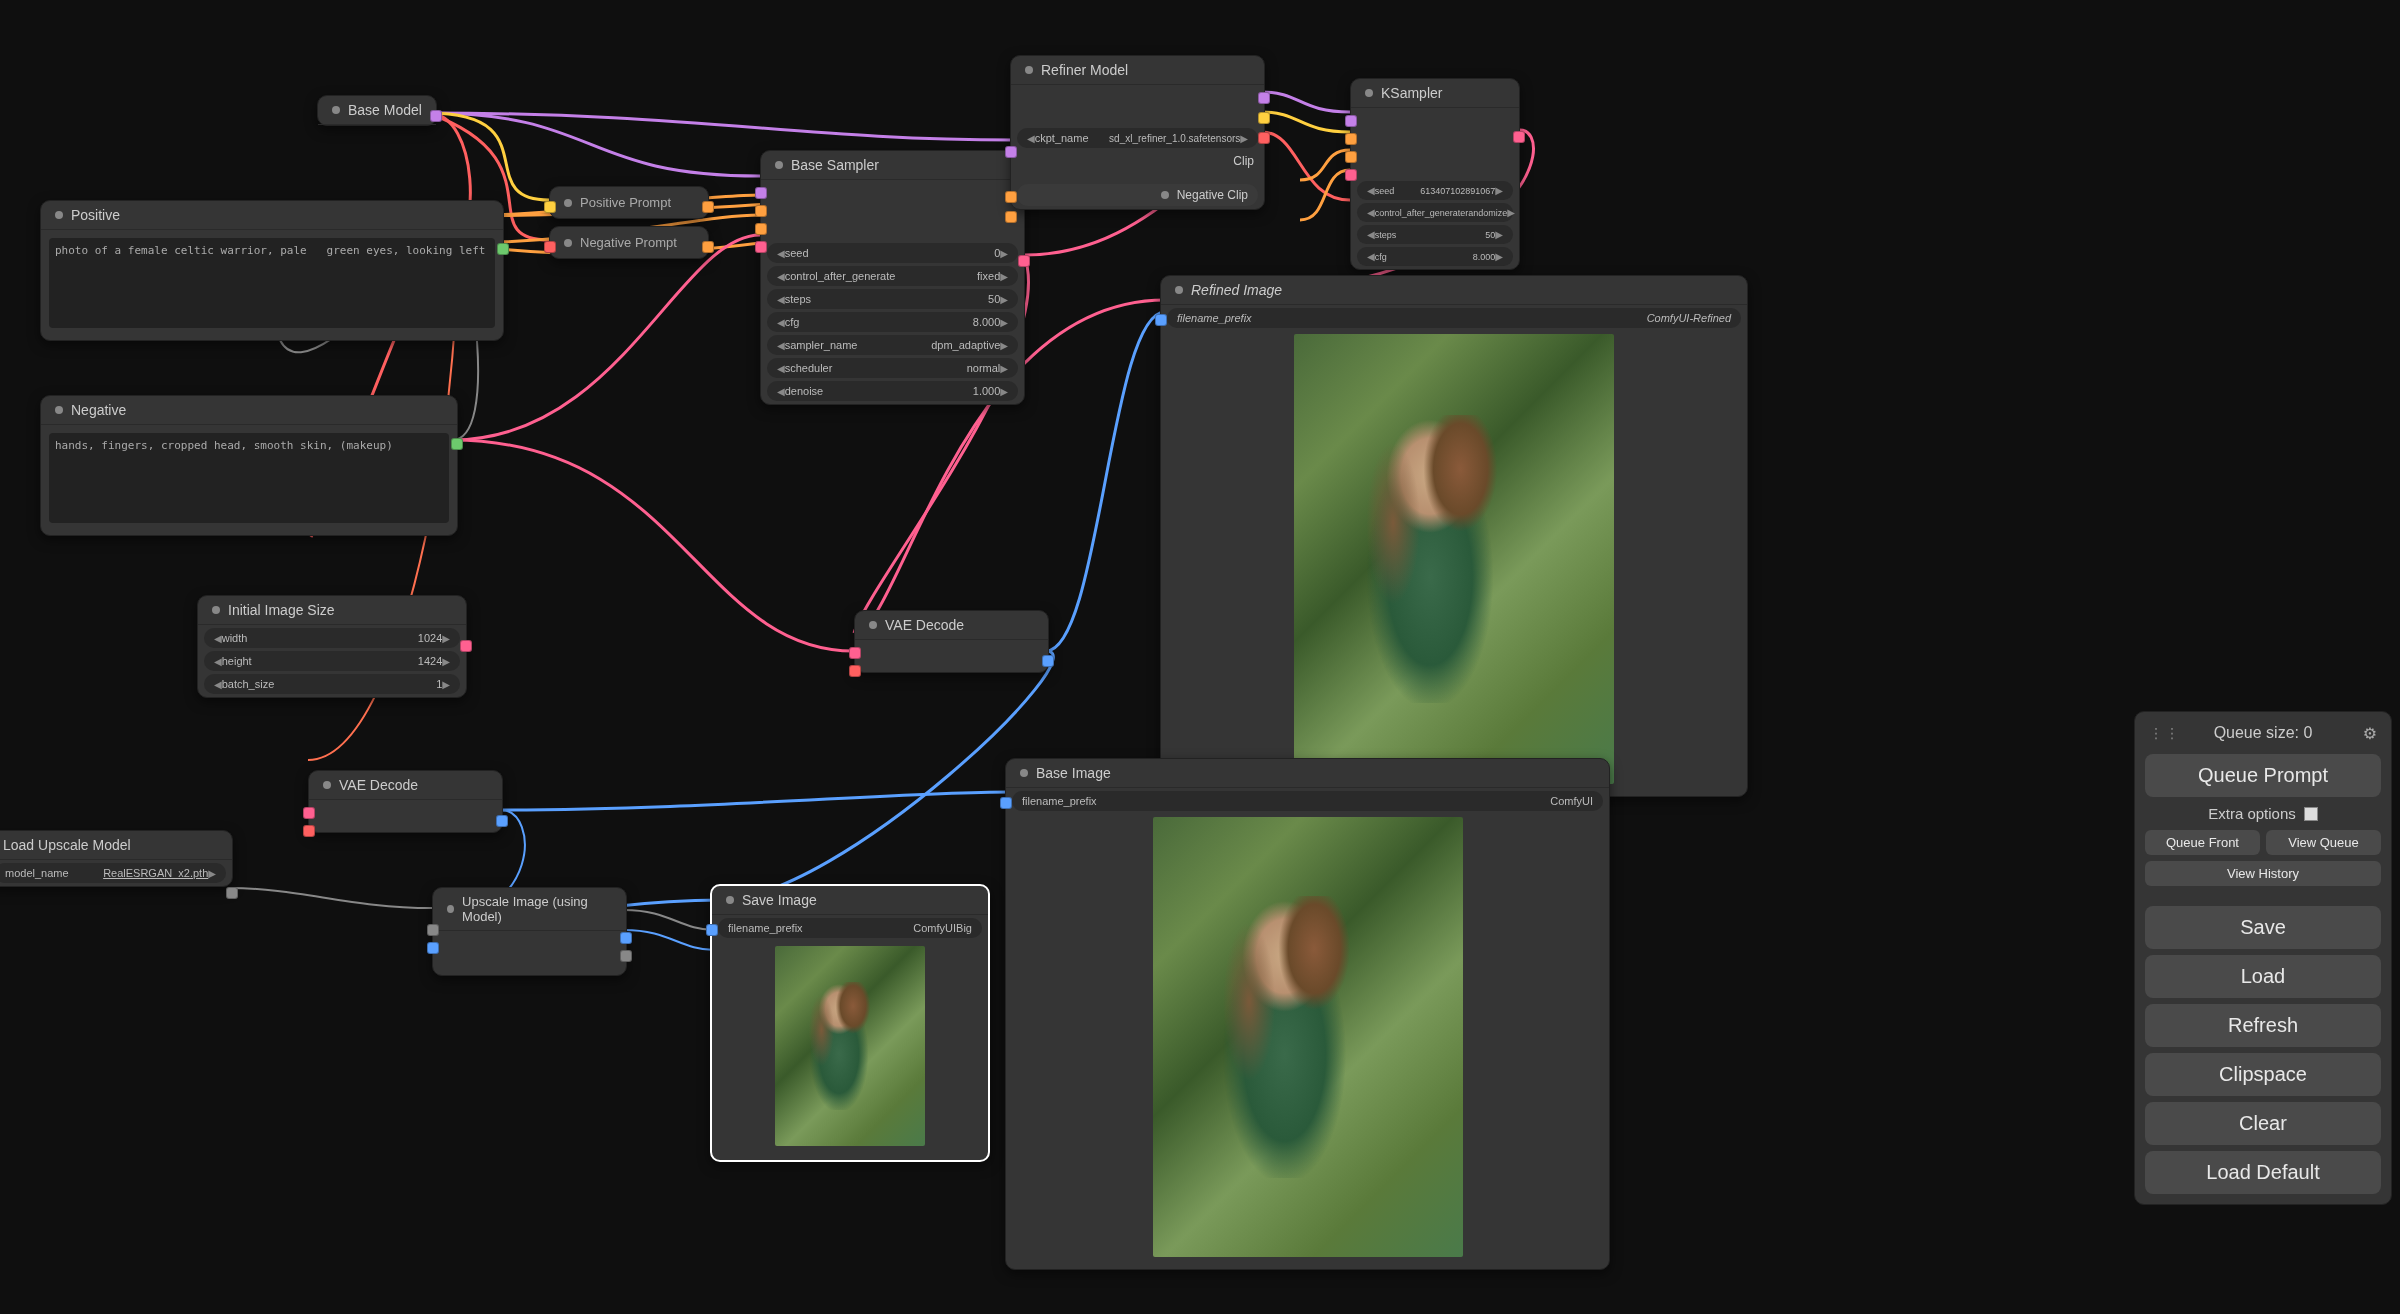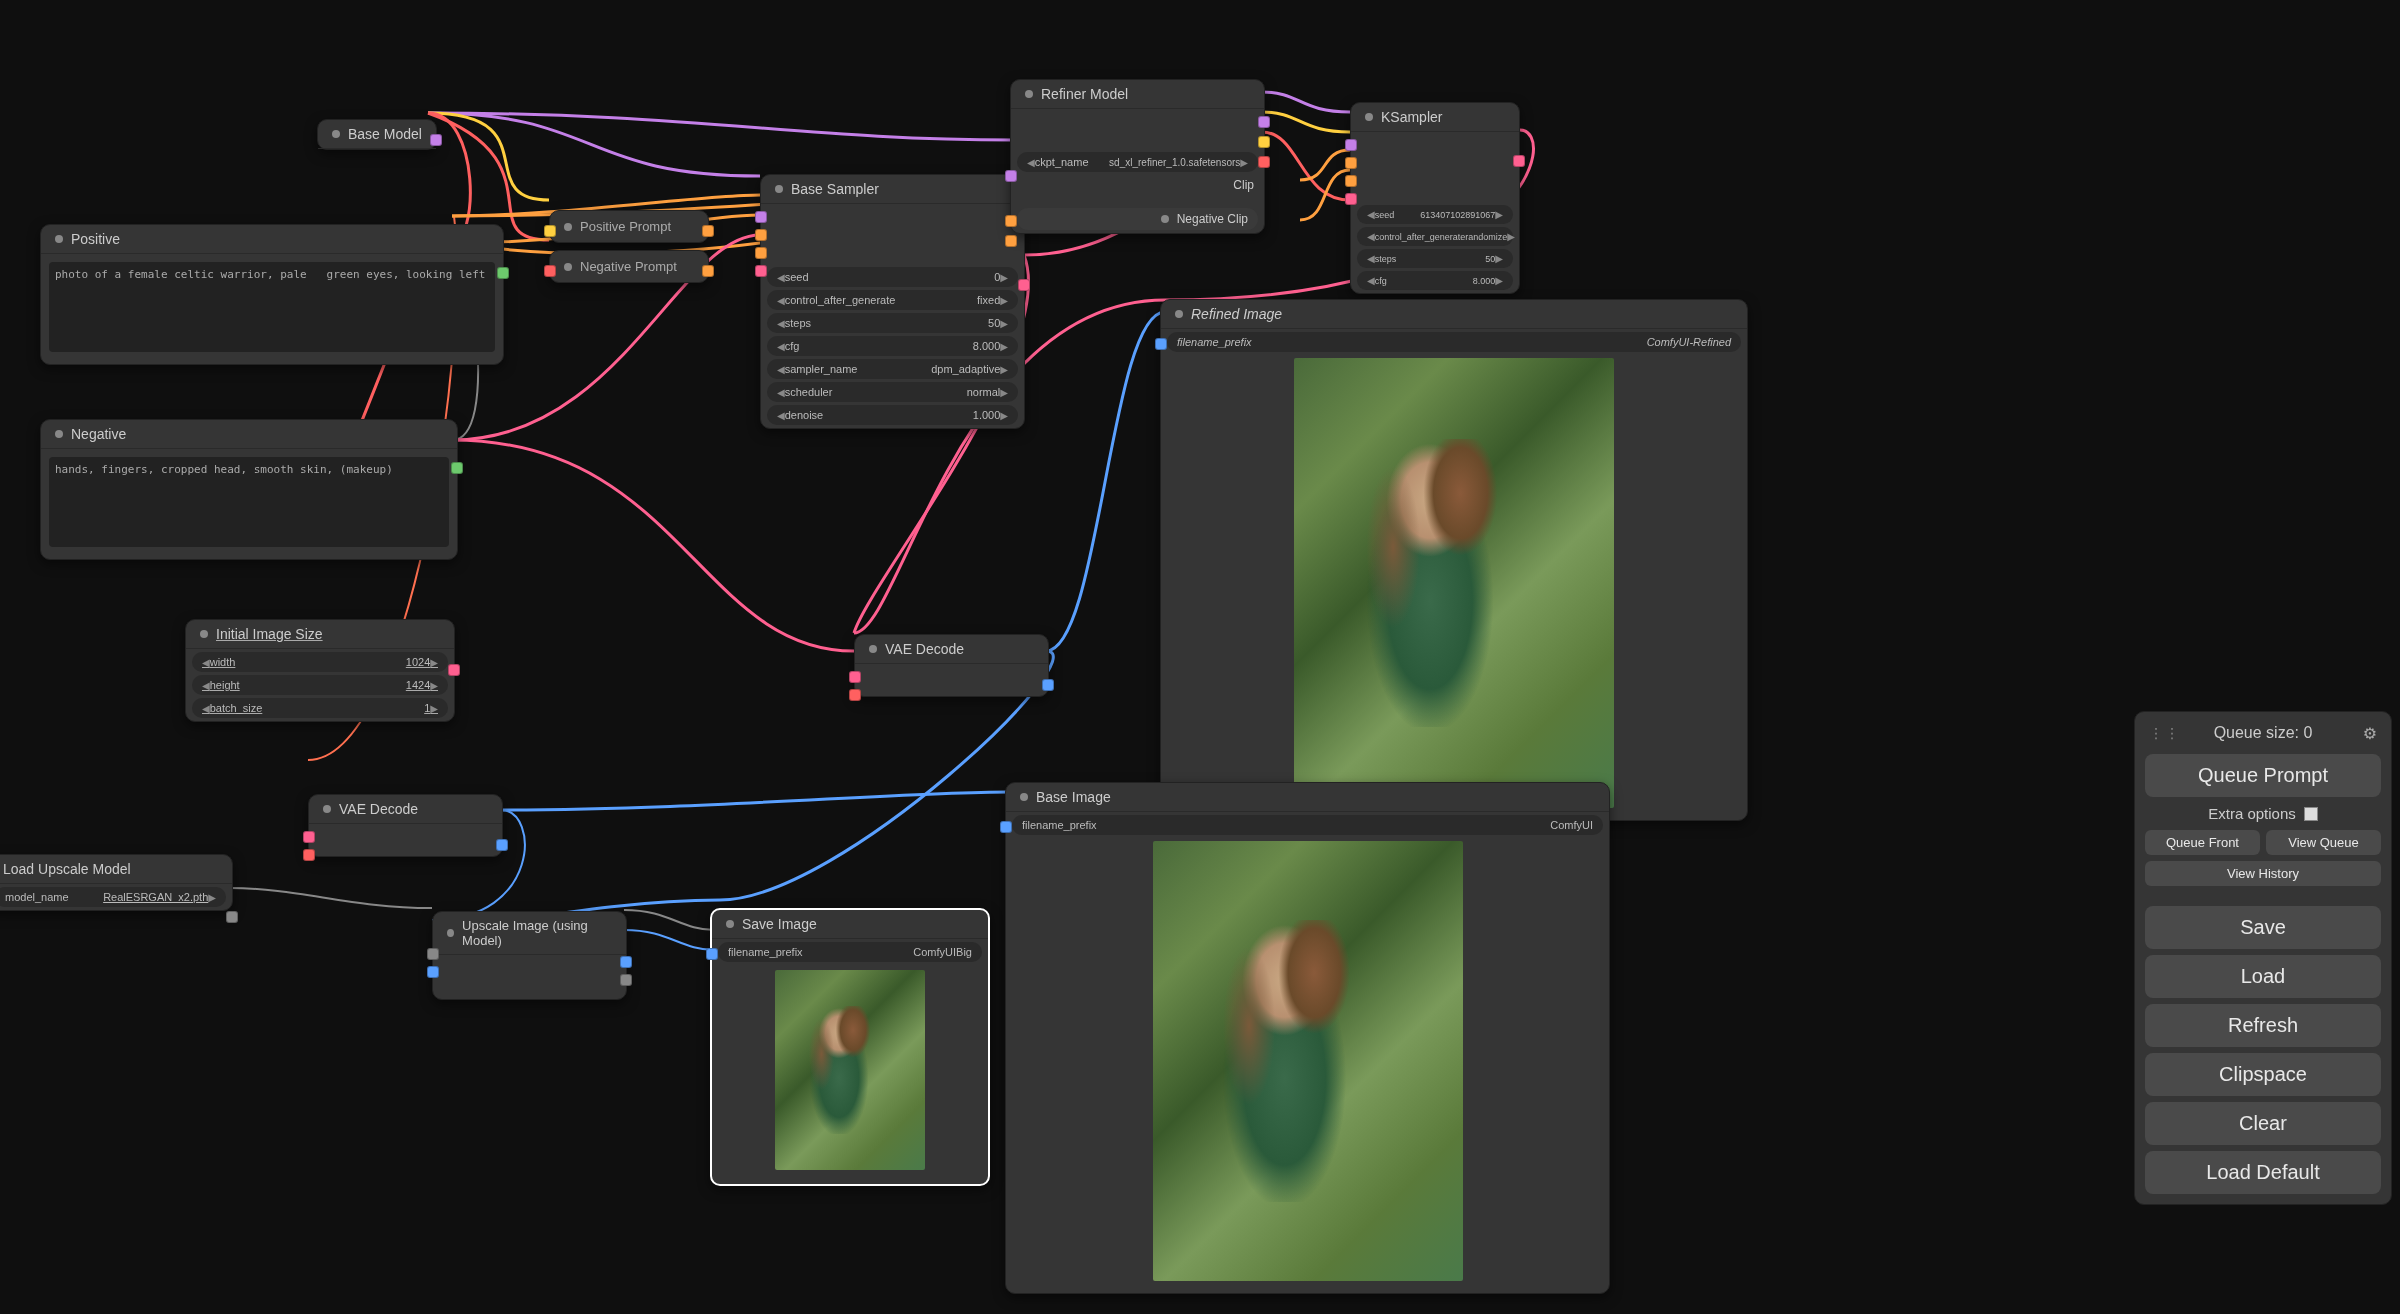--- a/index.html
+++ b/index.html
@@ -1,19 +1,19 @@
 <!DOCTYPE html>
 <html><head>
 <meta charset="utf-8">
 <style>
 * { margin: 0; padding: 0; box-sizing: border-box; }
 body { background: #0f0f0f; font-family: Arial, sans-serif; color: #aaa; width: 2400px; height: 1314px; position: relative; overflow: hidden; }
 .canvas { position: absolute; width: 100%; height: 100%; }
 svg.wires { position: absolute; top: 0; left: 0; width: 100%; height: 100%; pointer-events: none; }
-.node { position: absolute; background: #353535; border: 1px solid #222; border-radius: 10px; box-shadow: 0 4px 12px rgba(0,0,0,0.5); margin-top: 24px; }
+.node { position: absolute; background: #353535; border: 1px solid #222; border-radius: 10px; box-shadow: 0 4px 12px rgba(0,0,0,0.5); }
 .node-title { display: flex; align-items: center; gap: 8px; padding: 6px 14px; font-size: 14px; color: #ccc; border-bottom: 1px solid #2a2a2a; }
 .node-dot { width: 8px; height: 8px; border-radius: 50%; background: #888; display: inline-block; }
 .io-row { display: flex; align-items: center; gap: 8px; padding: 3px 10px; font-size: 12px; color: #ccc; position: relative; }
 .io-right { justify-content: flex-end; }
 .port { width: 12px; height: 12px; border-radius: 3px; position: absolute; border: 1px solid rgba(0,0,0,0.3); }
 .port.left { left: -6px; }
 .port.right { right: -6px; }
 .port.purple { background: #c480e8; }
 .port.orange { background: #ffa040; }
 .port.yellow { background: #ffd040; }
@@ -108,21 +108,21 @@
   <div class="port right orange" style="top:14px;"></div>
 </div>
 
 <div class="node" style="left:549px; top:226px; width:160px; padding:8px 14px; display:flex; align-items:center; gap:8px;">
   <span class="node-dot"></span>
       <span style="font-size:13px;">Negative Prompt</span>
   <div class="port left red" style="top:14px;"></div>
   <div class="port right orange" style="top:14px;"></div>
 </div>
 
-<div class="node" style="left:185px; top:595px; width:270px;text-decoration:underline;">
+<div class="node" style="left:197px; top:595px; width:270px;">
   <div class="node-title">
         <span class="node-dot"></span>
         <span>Initial Image Size</span>
       </div>
   <div class="port right pink" style="top:44px;"></div>
   <div class="widget">
         <span class="arrow">◀</span>
         <span>width</span>
         <span style="margin-left:auto;">1024</span>
         <span class="arrow">▶</span>

